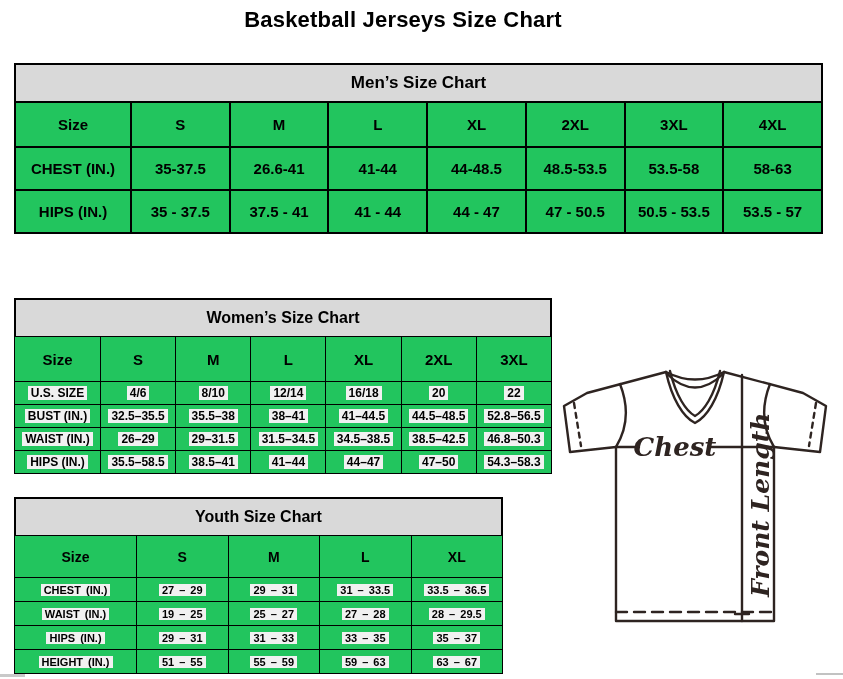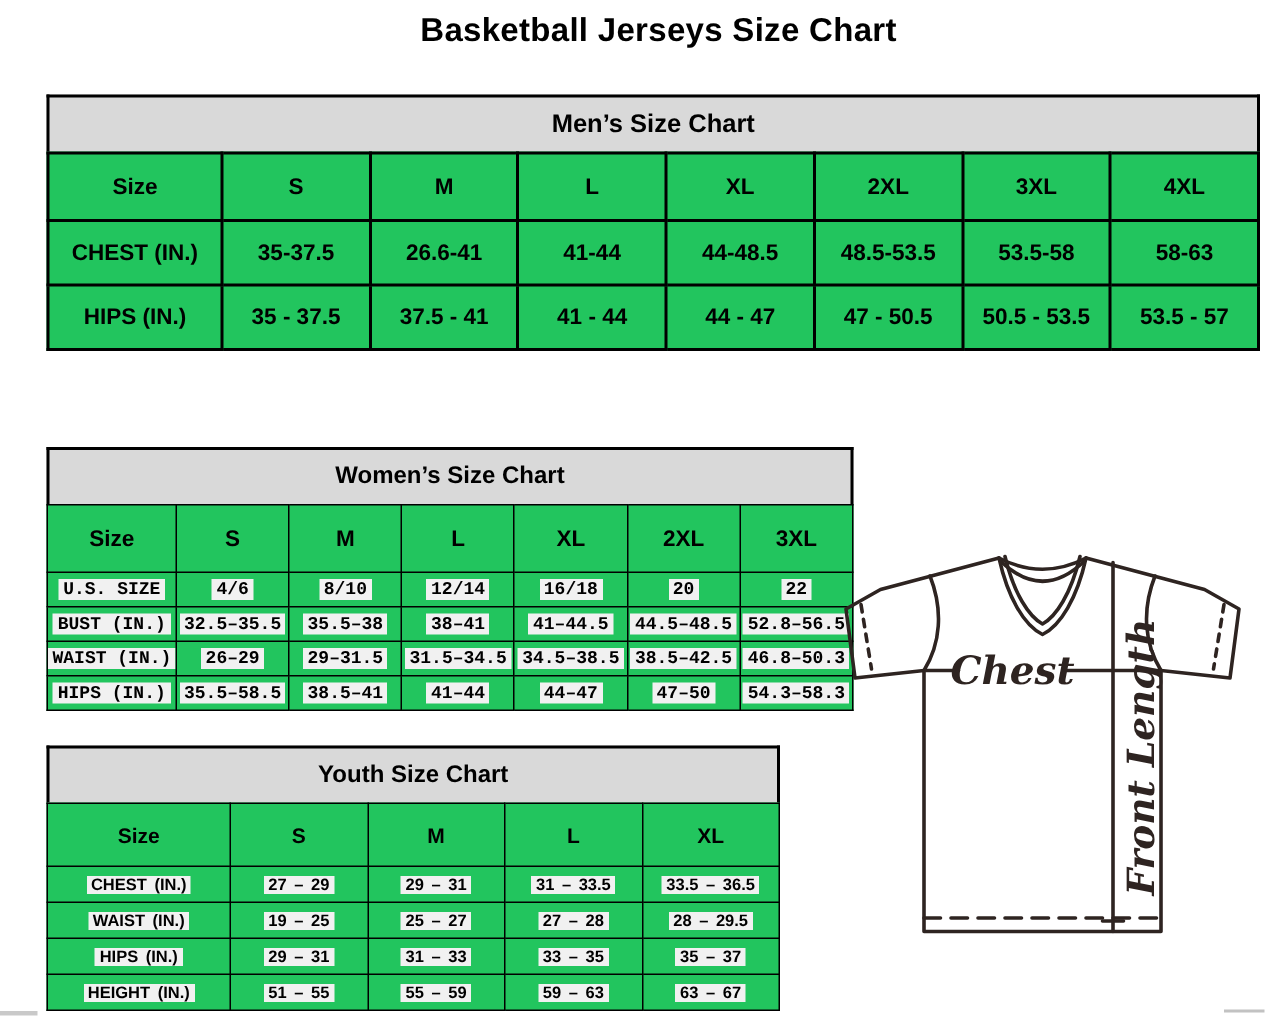--- a/index.html
+++ b/index.html
@@ -2,23 +2,23 @@
 <html><head>
 <meta charset="utf-8">
 <style>
   html,body { margin:0; padding:0; }
   body {
     width:843px; height:679px; background:#ffffff; position:relative;
     overflow:hidden; font-family:"Liberation Sans", sans-serif; color:#000;
   }
   .page-title {
     position:absolute; top:7px; left:0; width:806px; text-align:center;
-    font-size:22px; font-weight:bold; letter-spacing:0.2px;margin-left:36px;
-  }
-  .tbl-wrap { position:absolute;margin-left:17px; }
+    font-size:22px; font-weight:bold; letter-spacing:0.2px;
+  }
+  .tbl-wrap { position:absolute; }
   .tbl-caption {
     background:#d9d9d9; border:2px solid #000; border-bottom:none;
     display:flex; align-items:center; justify-content:center;
     font-weight:bold; box-sizing:border-box;
   }
   table { border-collapse:collapse; table-layout:fixed; width:100%; background:#22c55e; }
   th, td {
     border:1.5px solid #000; text-align:center; vertical-align:middle;
     font-weight:bold; padding:0; overflow:hidden; white-space:nowrap;
   }
@@ -27,21 +27,21 @@
   #men-wrap .tbl-caption { height:38px; font-size:17px; }
   #men-table th, #men-table td { border-width:2px; font-size:15px; }
   #men-table thead tr { height:45px; }
   #men-table tbody tr { height:43px; }
   #men-table col.label-col { width:116px; }
   
   #women-wrap { left:14px; top:298px; width:538px; }
   #women-wrap .tbl-caption { height:38px; font-size:16px; }
   #women-table thead tr { height:45px; }
   #women-table thead th { font-size:15px; }
-  #women-table tbody tr { height:23px;font-family:Liberation Mono, monospace; }
+  #women-table tbody tr { height:23px; }
   #women-table tbody th, #women-table tbody td { font-size:12px; }
   #women-table col.label-col { width:86px; }
   
   #youth-wrap { left:14px; top:497px; width:489px; }
   #youth-wrap .tbl-caption { height:38px; font-size:16px; }
   #youth-table thead tr { height:42px; }
   #youth-table thead th { font-size:14px; }
   #youth-table tbody tr { height:24px; }
   #youth-table tbody th, #youth-table tbody td { font-size:11px; word-spacing:2px; }
   #youth-table col.label-col { width:122px; }

